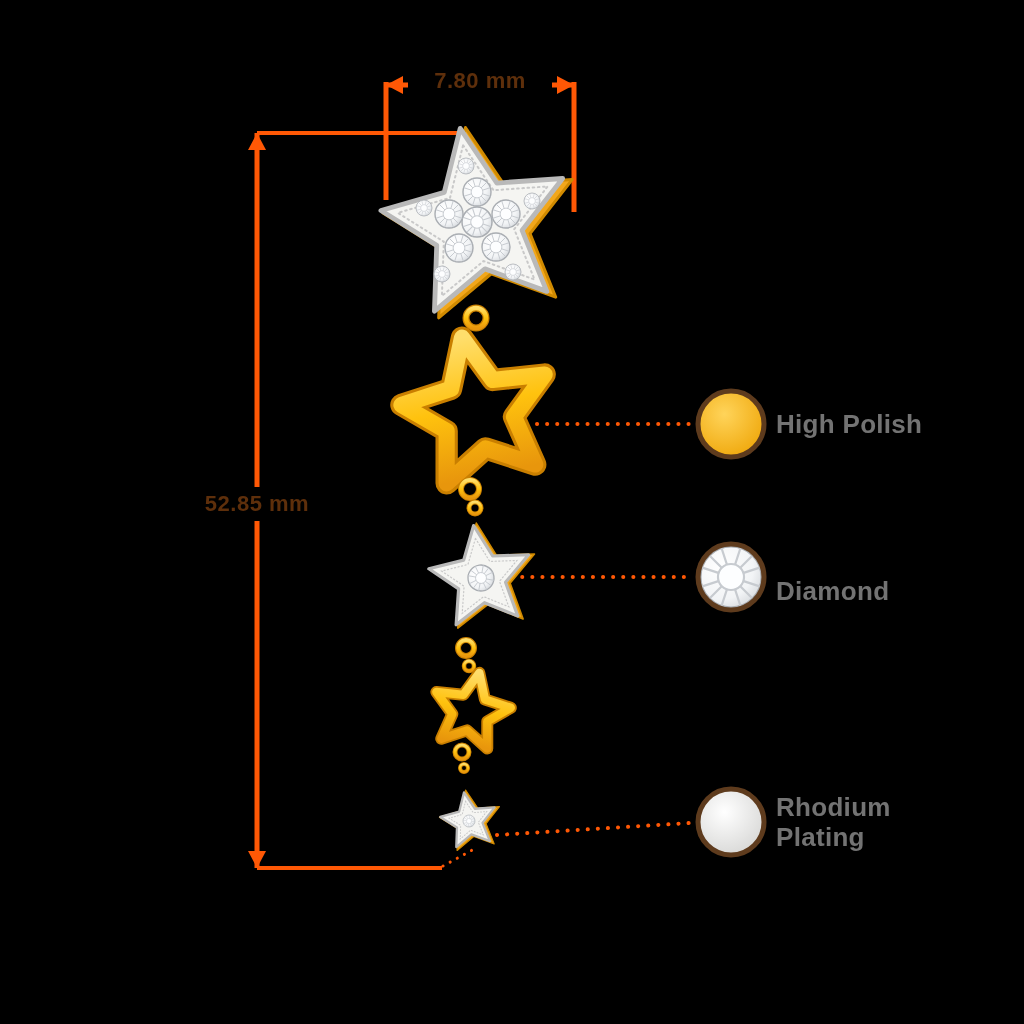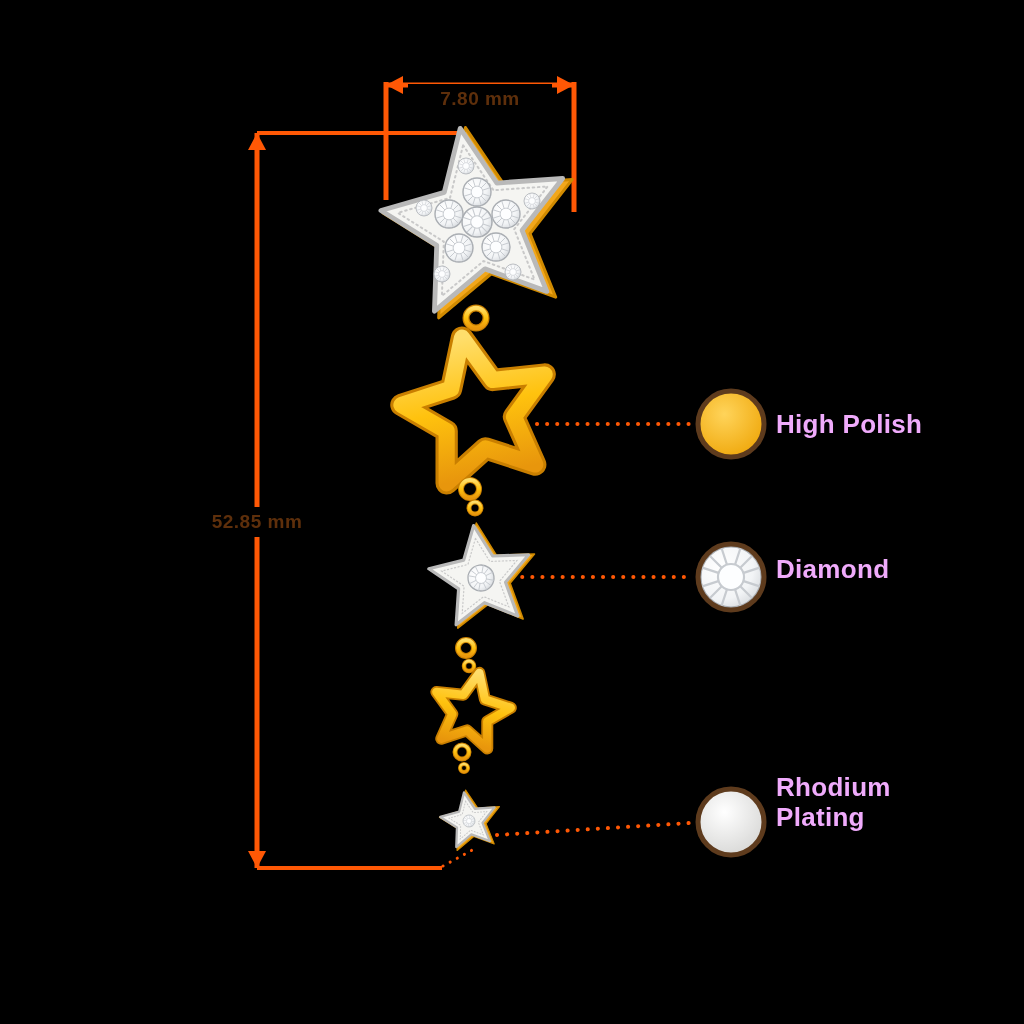--- a/index.html
+++ b/index.html
@@ -8,31 +8,30 @@
     width:1024px;height:1024px;
     background:#000;
     overflow:hidden;
     font-family:"Liberation Sans", sans-serif;
   }
   .stage svg{position:absolute;left:0;top:0;}
   .label{position:absolute;font-weight:bold;}
   .dim-label{
     background:#000;
     text-align:center;
-    font-size:19px;
+    font-size:22px;
     letter-spacing:.5px;
     color:#5E2F0B;
     padding:4px 0;
-    margin-top:20px;
   }
   .legend-label{
     font-size:26px;
     line-height:30px;
     letter-spacing:.3px;
-    color:#f0abfc;
+    color:#737373;
   }
 </style>
 </head>
 <body>
 
 <div class="stage">
 
   <svg width="1024" height="1024" viewBox="0 0 1024 1024">
     <defs>
       <path id="star" d="M0,-1 L0.276,-0.38 L0.951,-0.309 L0.447,0.145 L0.588,0.809 L0,0.47 L-0.588,0.809 L-0.447,0.145 L-0.951,-0.309 L-0.276,-0.38 Z"></path>
@@ -163,17 +162,17 @@
       <circle cx="731" cy="822" r="33" fill="url(#silverRadial)" stroke="#5E3B1D" stroke-width="5"></circle>
     </g>
   </svg>
 
   <div class="label dim-label" style="left:408px;top:64px;width:144px;">7.80 mm</div>
 
   <div class="label dim-label" style="left:190px;top:487px;width:134px;">52.85 mm</div>
 
   <div class="label legend-label" style="left:776px;top:409px;width:170px;">High Polish</div>
 
-  <div class="label legend-label" style="left:776px;top:554px;width:170px;">Diamond</div>
+  <div class="label legend-label" style="left:776px;top:576px;width:170px;">Diamond</div>
 
-  <div class="label legend-label" style="left:776px;top:772px;width:130px;">Rhodium Plating</div>
+  <div class="label legend-label" style="left:776px;top:792px;width:130px;">Rhodium Plating</div>
 
 </div>
 
 </body></html>

